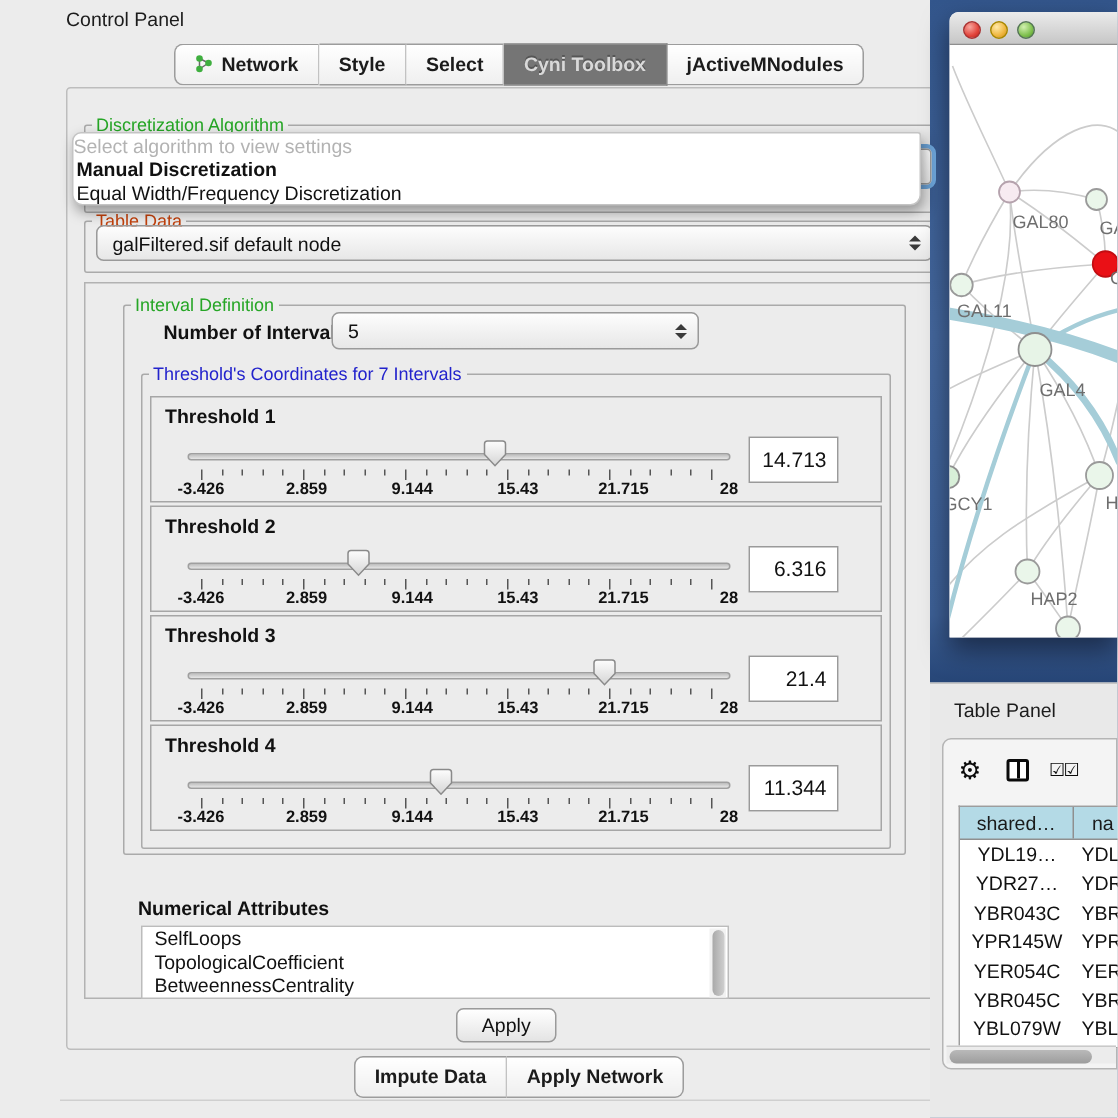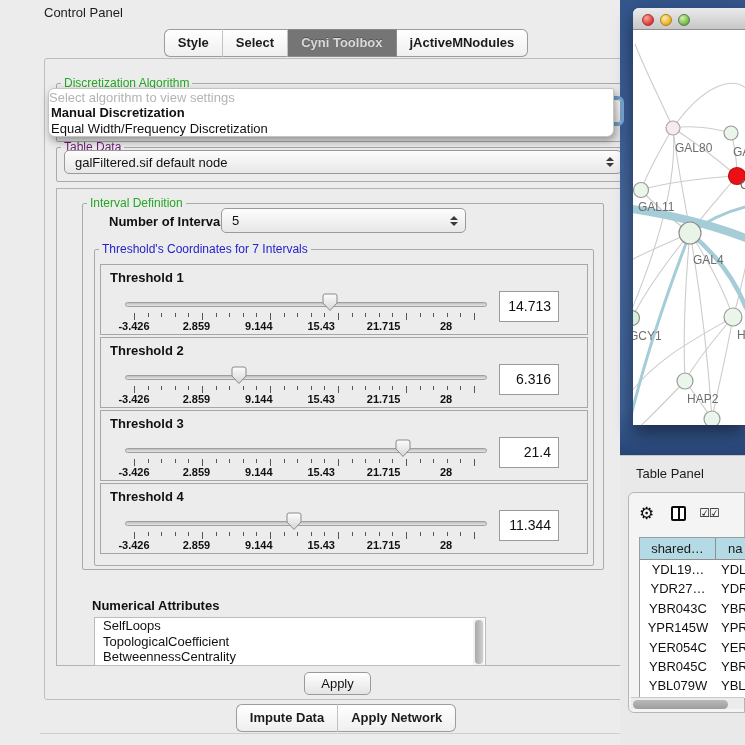--- a/index.html
+++ b/index.html
@@ -22,21 +22,21 @@
   .tab:last-child { border-right:1px solid #9c9c9c; border-radius:0 6px 6px 0; }
   .tab.sel { background:#757575; color:#d9d9d9; text-shadow:0 -1px 0 #555; border-color:#8a8a8a; }
 
   #main-panel { position:absolute; left:8px; top:58px; width:606px; height:642px;
                 border:1px solid #bdbdbd; border-radius:3px; background:#ececec; }
 
   fieldset.grp { position:absolute; border:1px solid #aaaaaa; border-radius:2px; background:transparent; }
   fieldset.grp legend { font-size:12px; padding:0 3px; margin-left:4px; }
   legend.green { color:#26a626; }
   legend.blue  { color:#2323cc; font-size:13px; }
-  legend.plain { color:#701a75; }
+  legend.plain { color:#c2410c; }
 
   #algo-group { left:20px; top:76px; width:578px; height:66px; }
   #algo-combo { position:absolute; left:28px; top:96px; width:560px; height:30px;
                 border:3px solid #6ba2d6; border-radius:6px; background:#fff; z-index:5; }
   #algo-combo .combo-inner { width:100%; height:100%; background:linear-gradient(#fefefe,#e9e9e9); border:1px solid #9a9a9a; border-radius:3px; }
 
   #algo-popup { position:absolute; left:12px; top:88px; width:566px; height:49px; background:#ffffff;
                 border:1px solid #c4c4c4; border-radius:6px 2px 7px 7px; box-shadow:2px 4px 9px rgba(0,0,0,.38); z-index:50; }
   #popup-prompt { font-size:13px; color:#b3b3b3; text-align:left; padding-top:1px; }
   .popup-item { font-size:13px; color:#111; padding-left:2px; line-height:15.5px; }
@@ -64,21 +64,21 @@
   #thresholds-group { left:58px; top:242px; width:500px; height:324px; }
 
   .th-panel { position:absolute; left:64px; width:488px; height:71px; border:1px solid #a6a6a6; background:#ececec; }
   .th-title { font-size:13px; font-weight:bold; color:#111; padding:5px 0 0 9px; }
   .th-slider { position:absolute; left:0; top:0; width:420px; height:71px; }
   .th-track { position:absolute; left:24px; top:37px; width:362px; height:5px; border-radius:3px;
               background:linear-gradient(#bdbdbd,#e6e6e6); border:1px solid #9f9f9f; }
   .th-thumb { position:absolute; top:28px; width:16px; height:19px; }
   .th-ticks { position:absolute; left:33px; top:48px; width:340px; height:8px; }
   .th-ticks i { position:absolute; top:0; width:1px; background:#555; }
-  .th-ticklabels { position:absolute; left:33px; top:55px; width:312px; height:12px;text-align:center; }
+  .th-ticklabels { position:absolute; left:33px; top:55px; width:352px; height:12px;text-align:center; }
   .th-ticklabels span { position:absolute; transform:translateX(-50%); font-size:11px; font-weight:bold; color:#111; white-space:nowrap; }
   .th-value { position:absolute; right:28px; top:26px; width:60px; height:31px; background:#fff; border:1px solid #9a9a9a;
               font-size:14px; color:#111; text-align:right; line-height:29px; padding-right:7px; }
 
   #attr-group { left:46px; top:578px; width:522px; height:100px; }
   #attr-sublabel { position:absolute; left:56px; top:598px; font-size:13px; font-weight:bold; color:#111; }
   #attr-list { position:absolute; left:58px; top:617px; width:392px; height:49px; background:#ffffff; border:1px solid #bcbcbc; overflow:hidden; }
   .list-item { font-size:13px; color:#111; padding-left:8px; line-height:15.6px; }
   #attr-list-scrollbar { position:absolute; right:1px; top:1px; width:11px; height:47px; background:#f2f2f2; }
   #attr-list-thumb { position:absolute; left:1.5px; top:1px; width:8px; height:44px; border-radius:4px; background:linear-gradient(90deg,#a9a9a9,#cfcfcf); }
@@ -137,20 +137,31 @@
 
   <div id="cp-titlebar">
     <span id="cp-title">Control Panel</span>
     <div id="cp-titlebar-icons">
       <span class="float-icon"></span>
       <span class="close-icon">✕</span>
     </div>
   </div>
 
   <div id="tab-bar">
+      <div class="tab">
+        <svg width="13" height="13" viewBox="0 0 13 13">
+          <line x1="3" y1="3" x2="9" y2="6" stroke="#6a6a6a"></line>
+          <line x1="3" y1="10" x2="9" y2="6" stroke="#6a6a6a"></line>
+          <line x1="3" y1="3" x2="3" y2="10" stroke="#6a6a6a"></line>
+          <circle cx="3" cy="3" r="2.2" fill="#3faf3f"></circle>
+          <circle cx="9" cy="6" r="2.2" fill="#3faf3f"></circle>
+          <circle cx="3" cy="10" r="2.2" fill="#3faf3f"></circle>
+        </svg>
+        <span>Network</span>
+      </div>
       <div class="tab">
         <span>Style</span>
       </div>
       <div class="tab">
         <span>Select</span>
       </div>
       <div class="tab sel">
         <span>Cyni Toolbox</span>
       </div>
       <div class="tab">

